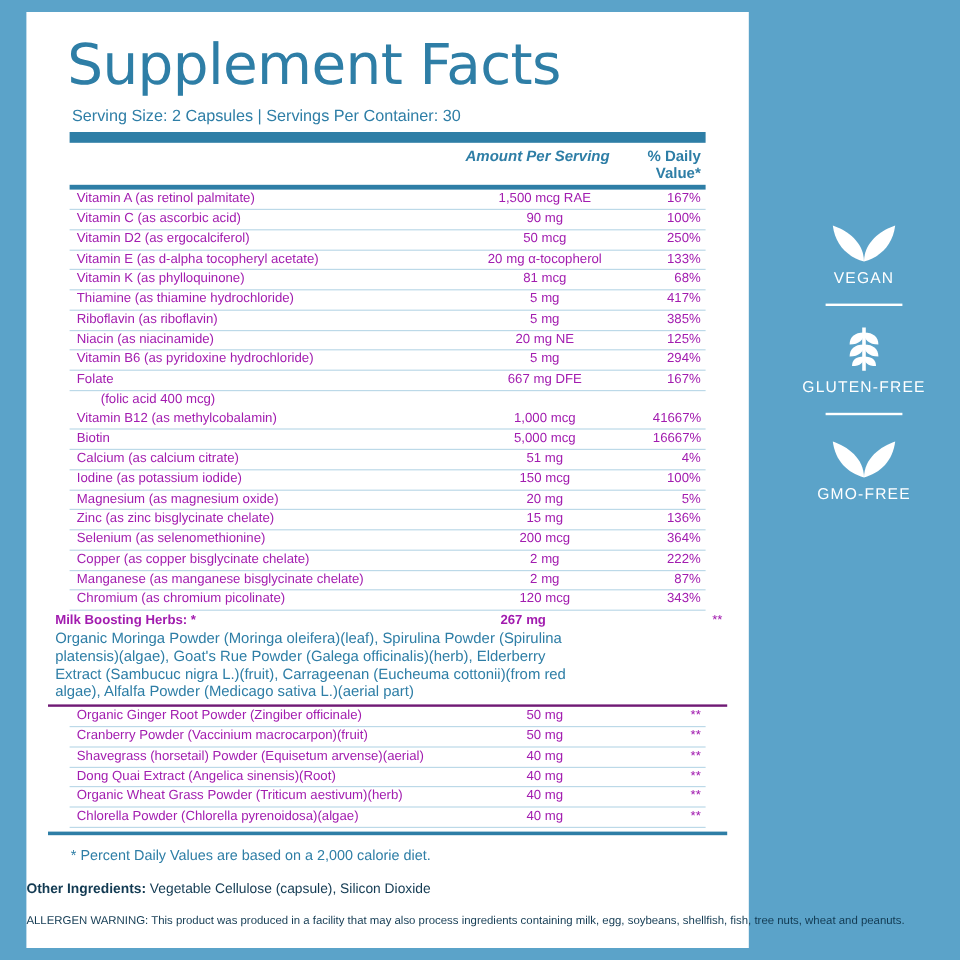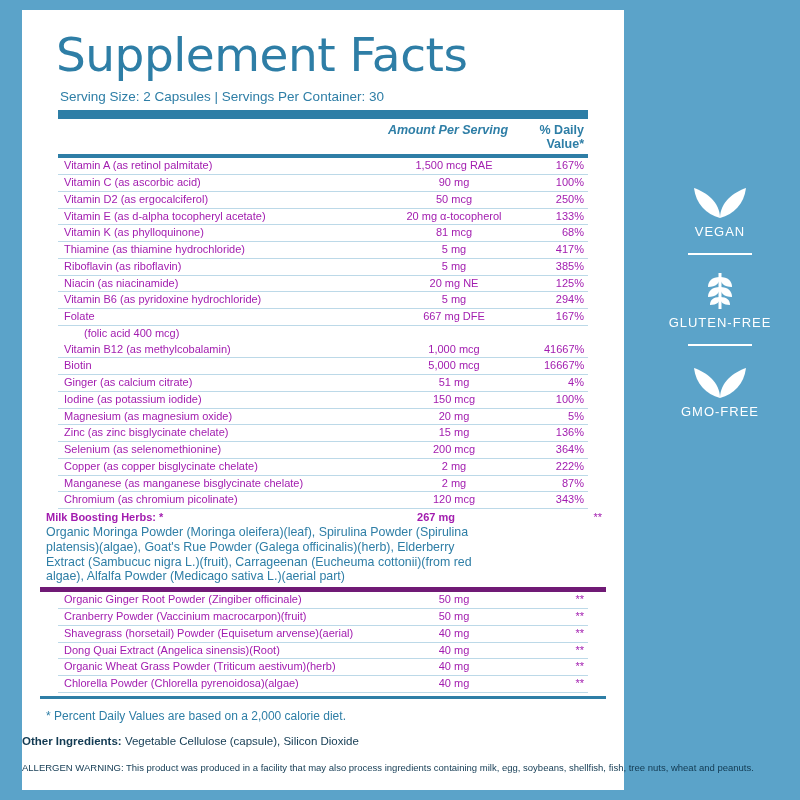--- a/index.html
+++ b/index.html
@@ -75,21 +75,21 @@
   .cell-name { flex: 0 0 300px; padding-left: 6px; }
   .cell-amt  { flex: 0 0 180px; text-align: center; }
   .cell-dv   { flex: 1; text-align: right; padding-right: 4px; }
   .bold { font-weight: bold; }
   .sub-note { padding-left: 26px; }
   .herb-block {
     font-size: 12.4px;
     color: #2e7ea6;
     line-height: 1.2;
     padding: 2px 0 3px 6px;
-    border-bottom: 5px solid #701a75;
+    border-bottom: 2px solid #701a75;
   }
   .herb-desc { padding-right: 120px; }
   .footnotes {
     margin: 8px 18px 0 18px;
     font-size: 12px;
     color: #2e7ea6;
     line-height: 1.5;
   }
   .other-ing {
     position: absolute;
@@ -210,21 +210,21 @@
         <div class="cell-name">Vitamin B12 (as methylcobalamin)</div>
         <div class="cell-amt">1,000 mcg</div>
         <div class="cell-dv">41667%</div>
       </div>
       <div class="row">
         <div class="cell-name">Biotin</div>
         <div class="cell-amt">5,000 mcg</div>
         <div class="cell-dv">16667%</div>
       </div>
       <div class="row">
-        <div class="cell-name">Ginger (as calcium citrate)</div>
+        <div class="cell-name">Calcium (as calcium citrate)</div>
         <div class="cell-amt">51 mg</div>
         <div class="cell-dv">4%</div>
       </div>
       <div class="row">
         <div class="cell-name">Iodine (as potassium iodide)</div>
         <div class="cell-amt">150 mcg</div>
         <div class="cell-dv">100%</div>
       </div>
       <div class="row">
         <div class="cell-name">Magnesium (as magnesium oxide)</div>
@@ -295,21 +295,21 @@
       </div>
       <div class="row">
         <div class="cell-name">Chlorella Powder (Chlorella pyrenoidosa)(algae)</div>
         <div class="cell-amt">40 mg</div>
         <div class="cell-dv">**</div>
       </div>
     </div>
 
   <div class="rule-med" style="margin-left:0;margin-right:0;height:3px;"></div>
 
-  <div class="footnotes" style="margin-left:6px;">
+  <div class="footnotes" style="margin-left:19px;">
     <div>* Percent Daily Values are based on a 2,000 calorie diet.</div>
 
   </div>
 
 </div>
 
 <div class="other-ing">
   <b>Other Ingredients:</b>
   <span>Vegetable Cellulose (capsule), Silicon Dioxide</span>
 </div>

